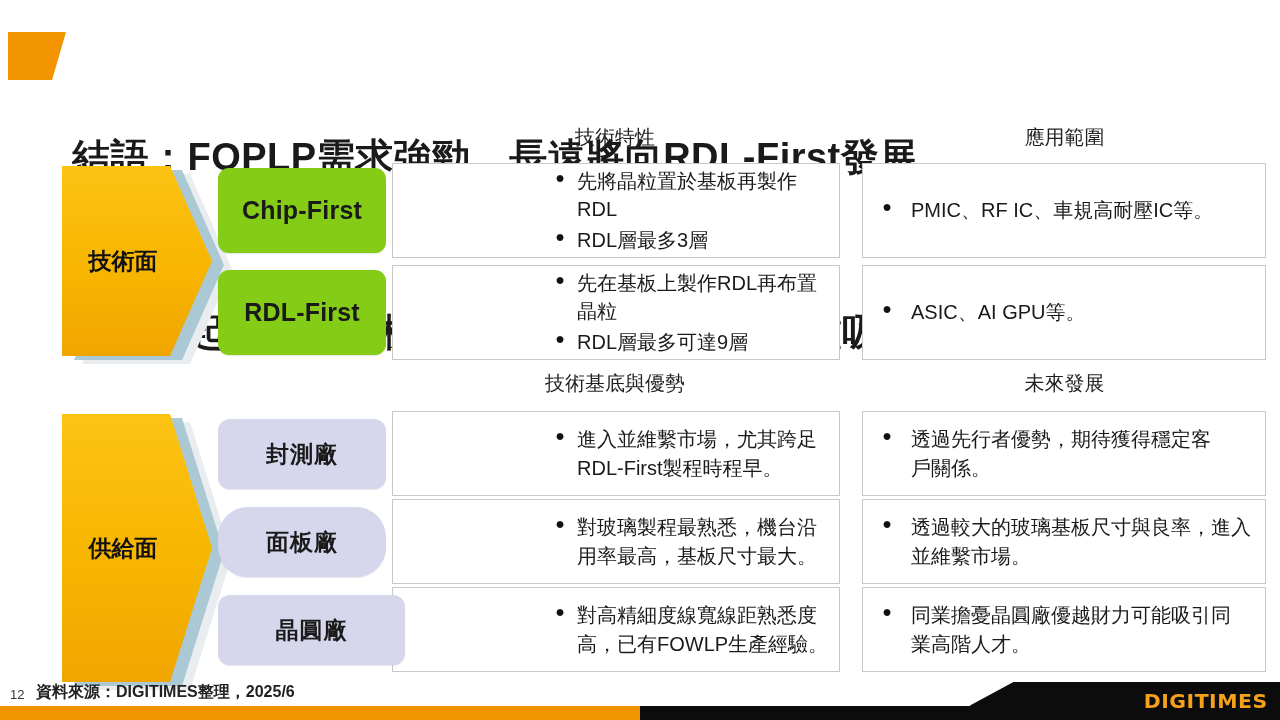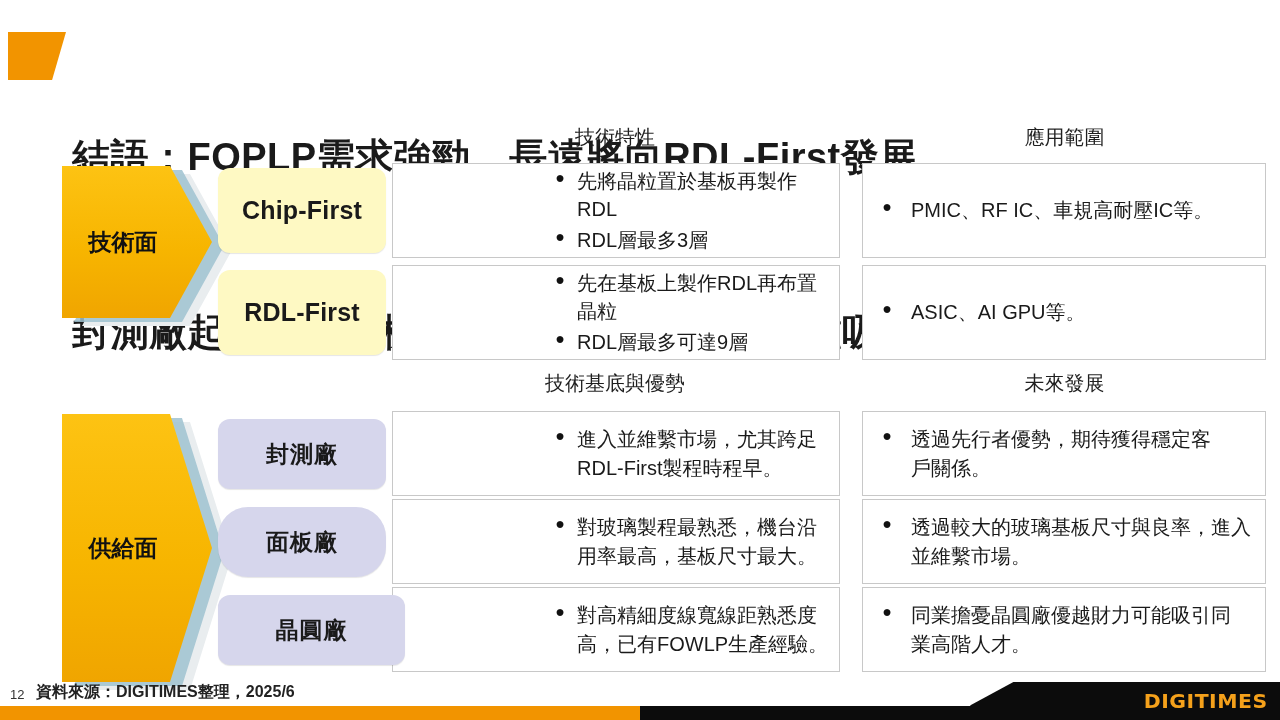--- a/index.html
+++ b/index.html
@@ -56,30 +56,30 @@
   .arrow-main {
     position: absolute; left: 0; top: 0; width: 100%; height: 100%;
     background: linear-gradient(180deg, #FDC313 0%, #F7B500 55%, #F0A500 100%);
     clip-path: polygon(0 0, 72% 0, 100% 50%, 72% 100%, 0 100%, 0 100%);
     display: flex; align-items: center; justify-content: flex-start;
   }
   .arrow-label {
     font-size: 23px; font-weight: 700; color: #111;
     padding-left: 14px; width: 72%; text-align: center;
   }
-  #arrow-tech   { left: 62px; top: 166px;  width: 150px; height: 152px; }
+  #arrow-tech   { left: 62px; top: 166px;  width: 150px; height: 190px; }
   #arrow-supply { left: 62px; top: 414px;  width: 150px; height: 268px; }
   .tag {
     position: absolute; z-index: 3;
     border-radius: 12px;
     display: flex; align-items: center; justify-content: center;
     font-weight: 700; color: #1a1a1a;
     box-shadow: 0 1px 1px rgba(0,0,0,0.10);
   }
-  .tag-gray   { background: #fef9c3; }
+  .tag-gray   { background: #84cc16; border-radius: 11px; }
   .tag-purple { background: #D6D6EC; }
   .tag-en { font-size: 25px; letter-spacing: 0.2px; }
   .tag-cn { font-size: 23px; letter-spacing: 1px; }
 
   .cell {
     position: absolute; z-index: 1;
     border: 1px solid #C8C8C8;
     background: #ffffff;
     display: flex; align-items: center;
   }

